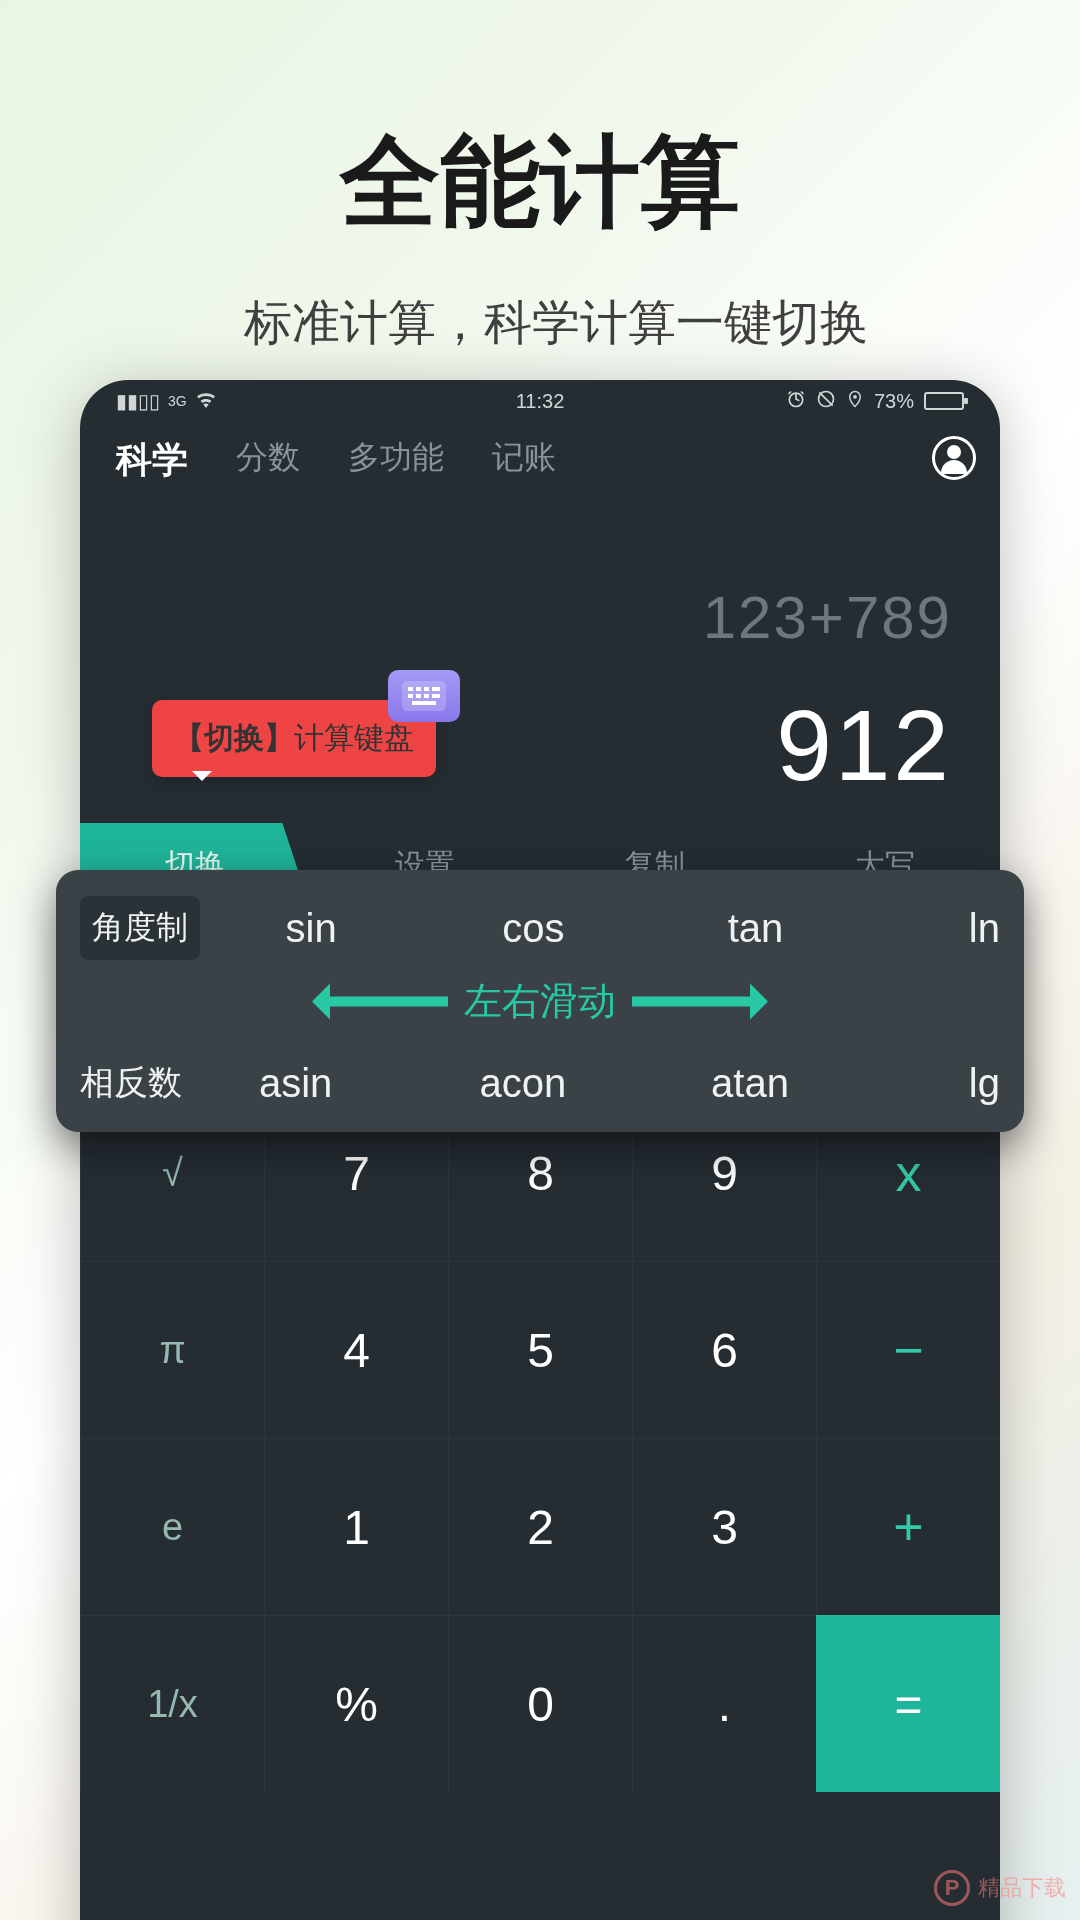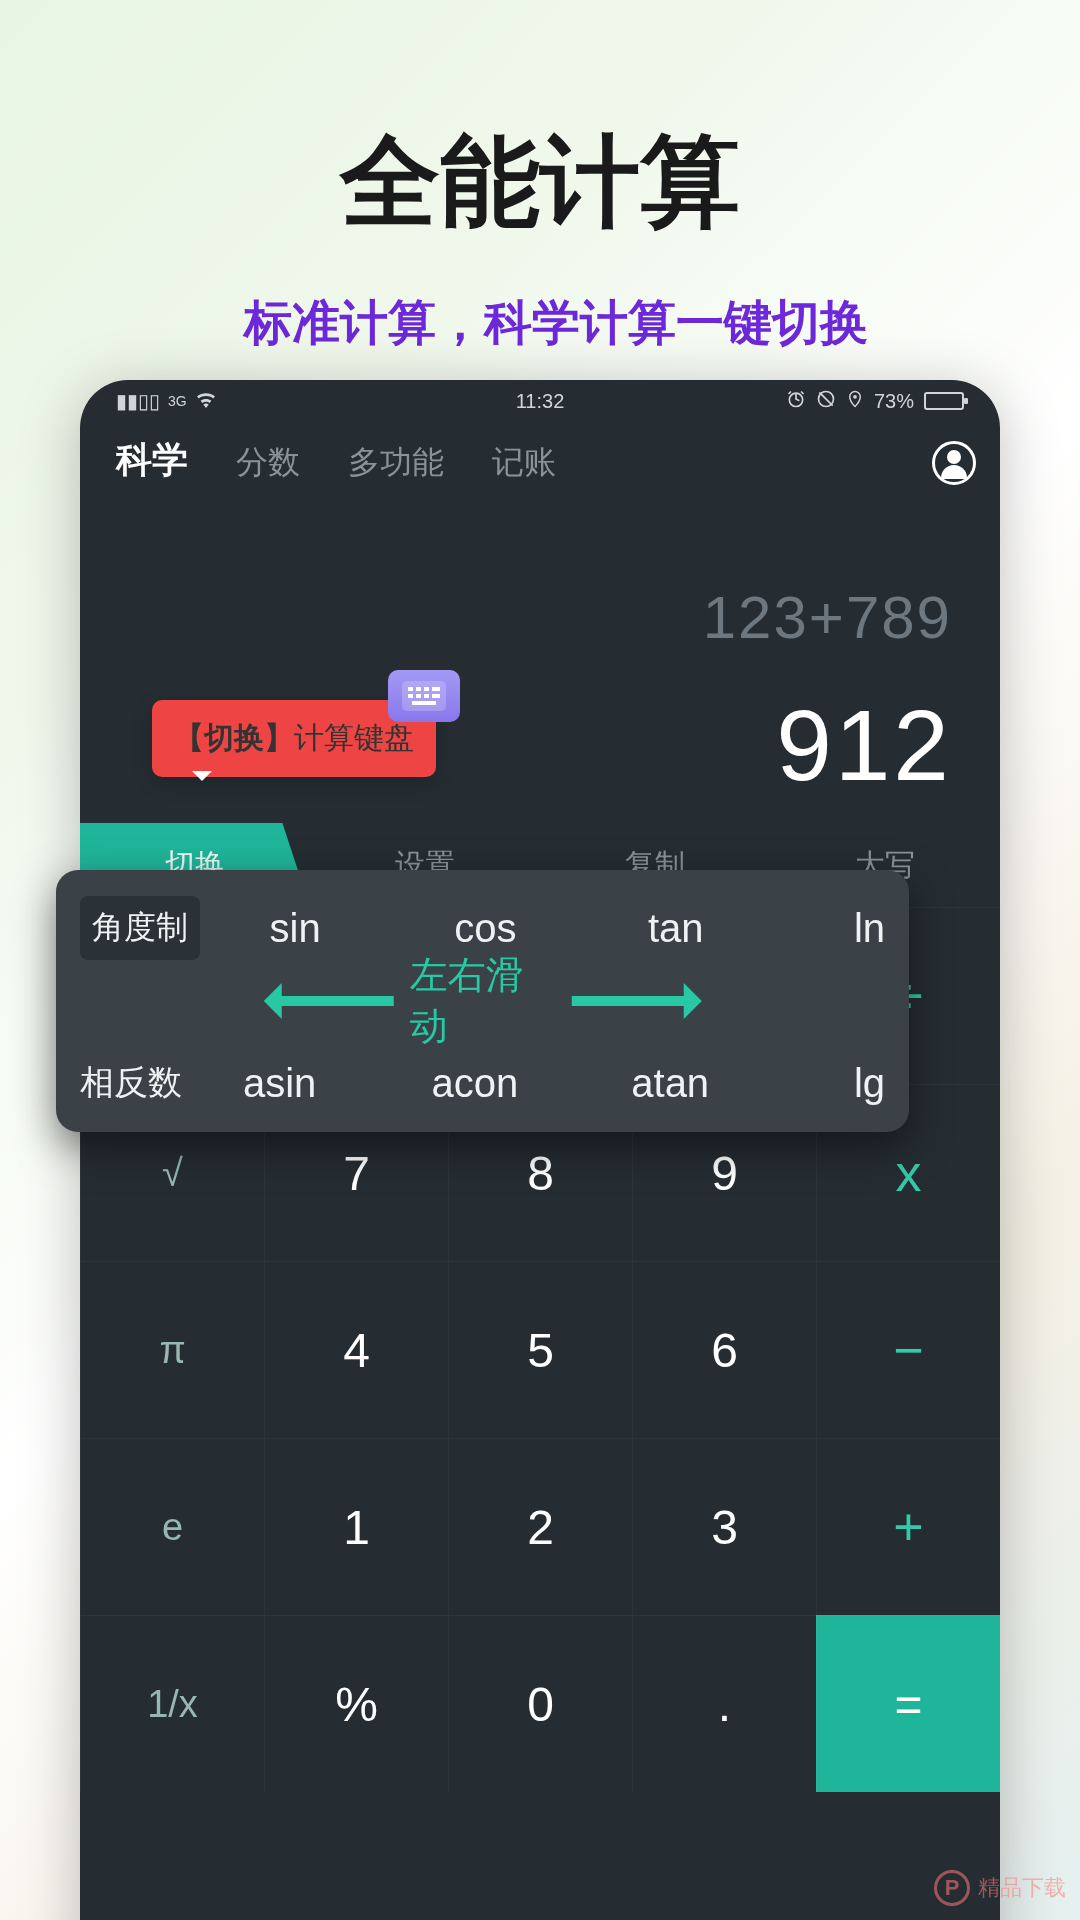--- a/index.html
+++ b/index.html
@@ -16,22 +16,22 @@
   padding-top: 100px;
   font-size: 100px;
   font-weight: 600;
   color: #1a1a1a;
   margin-top: 16px;
 }
 .promo-subtitle {
   text-align: center;
   margin-top: 40px;
   font-size: 48px;
-  color: #6d28d9;
-  font-weight: 700;
+  color: #404040;
+  font-weight: 400;
   padding-left: 32px;
 }
 .phone {
   position: absolute;
   top: 380px;
   left: 80px;
   width: 920px;
   height: 1600px;
   background: #252d33;
   border-radius: 48px 48px 0 0;
@@ -45,21 +45,21 @@
   justify-content: space-between;
   padding: 0 36px;
   color: #d0d5d8;
   font-size: 20px;
 }
 .status-left { display: flex; gap: 8px; align-items: center; }
 .status-right { display: flex; gap: 10px; align-items: center; }
 .status-time { position: absolute; left: 50%; transform: translateX(-50%); }
 .tabs {
   display: flex;
-  align-items: flex-end;
+  align-items: flex-start;
   padding: 14px 24px 8px 36px;
   gap: 48px;
   color: #8a9299;
   font-size: 32px;
 }
 .tabs .active { color: #fff; font-weight: 600; font-size: 36px; }
 .profile-icon {
   margin-left: auto;
   width: 44px; height: 44px;
   border: 3px solid #fff;
@@ -128,21 +128,21 @@
   border-top: 1px solid rgba(255,255,255,0.04);
   border-left: 1px solid rgba(255,255,255,0.04);
 }
 .key.fn { color: #96b8b0; font-size: 38px; }
 .key.op { color: #34c9a8; font-size: 52px; font-weight: 300; }
 .key.eq { background: #1fb59a; color: #fff; }
 .sci-overlay {
   position: absolute;
   top: 870px;
   left: 56px;
-  width: 853px;
+  width: 968px;
   background: #3a4248;
   border-radius: 22px;
   box-shadow: 0 14px 40px rgba(0,0,0,0.5);
   padding: 26px 24px 26px 24px;
   color: #eef2f3;
 }
 .sci-row { display: flex; justify-content: space-between; align-items: center; font-size: 40px; }
 .sci-row.second { margin-top: 100px; }
 .sci-cell { flex: 1; text-align: center; }
 .sci-cell.tag {

